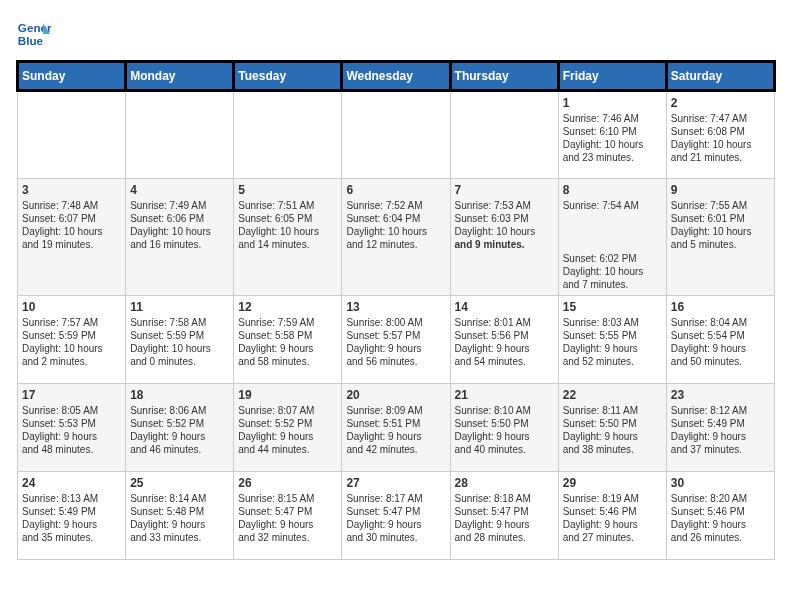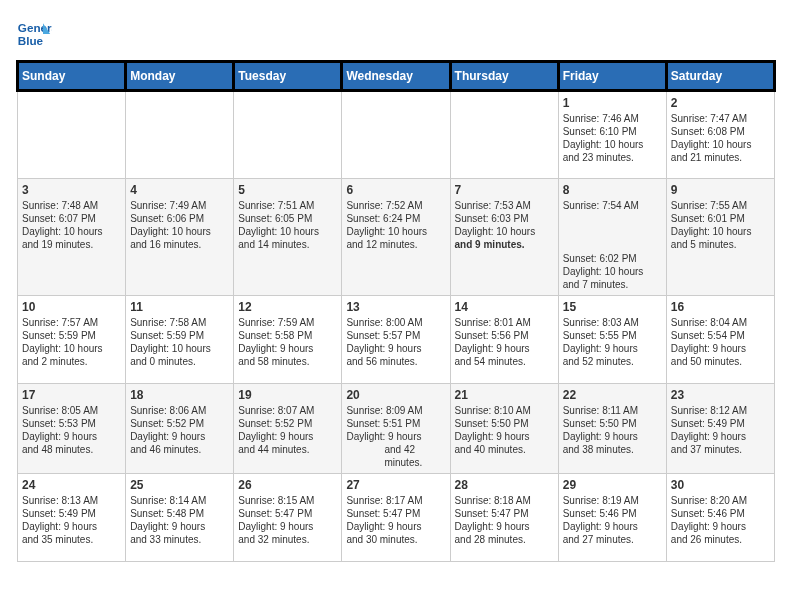--- a/index.html
+++ b/index.html
@@ -143,21 +143,21 @@
         <td>
           <span class="day-num">5</span>
           <span style="display: block; line-height: 1.3;">Sunrise: 7:51 AM</span>
           <span style="display: block; line-height: 1.3;">Sunset: 6:05 PM</span>
           <span style="display: block; line-height: 1.3;">Daylight: 10 hours</span>
           <span style="display: block; line-height: 1.3;">and 14 minutes.</span>
         </td>
         <td>
           <span class="day-num">6</span>
           <span style="display: block; line-height: 1.3;">Sunrise: 7:52 AM</span>
-          <span style="display: block; line-height: 1.3;">Sunset: 6:24 PM</span>
+          <span style="display: block; line-height: 1.3;">Sunset: 6:04 PM</span>
           <span style="display: block; line-height: 1.3;">Daylight: 10 hours</span>
           <span style="display: block; line-height: 1.3;">and 12 minutes.</span>
         </td>
         <td>
           <span class="day-num">7</span>
           <span style="display: block; line-height: 1.3;">Sunrise: 7:53 AM</span>
           <span style="display: block; line-height: 1.3;">Sunset: 6:03 PM</span>
           <span style="display: block; line-height: 1.3;">Daylight: 10 hours</span>
           <span style="display: block; line-height: 1.3; font-weight: bold;">and 9 minutes.</span>
         </td>
@@ -247,21 +247,21 @@
           <span style="display: block; line-height: 1.3;">Sunrise: 8:07 AM</span>
           <span style="display: block; line-height: 1.3;">Sunset: 5:52 PM</span>
           <span style="display: block; line-height: 1.3;">Daylight: 9 hours</span>
           <span style="display: block; line-height: 1.3;">and 44 minutes.</span>
         </td>
         <td>
           <span class="day-num">20</span>
           <span style="display: block; line-height: 1.3;">Sunrise: 8:09 AM</span>
           <span style="display: block; line-height: 1.3;">Sunset: 5:51 PM</span>
           <span style="display: block; line-height: 1.3;">Daylight: 9 hours</span>
-          <span style="display: block; line-height: 1.3; margin-left: 38px;">and 42 minutes.</span>
+          <span style="display: block; line-height: 1.3;">and 42 minutes.</span>
         </td>
         <td>
           <span class="day-num">21</span>
           <span style="display: block; line-height: 1.3;">Sunrise: 8:10 AM</span>
           <span style="display: block; line-height: 1.3;">Sunset: 5:50 PM</span>
           <span style="display: block; line-height: 1.3;">Daylight: 9 hours</span>
           <span style="display: block; line-height: 1.3;">and 40 minutes.</span>
         </td>
         <td>
           <span class="day-num">22</span>

